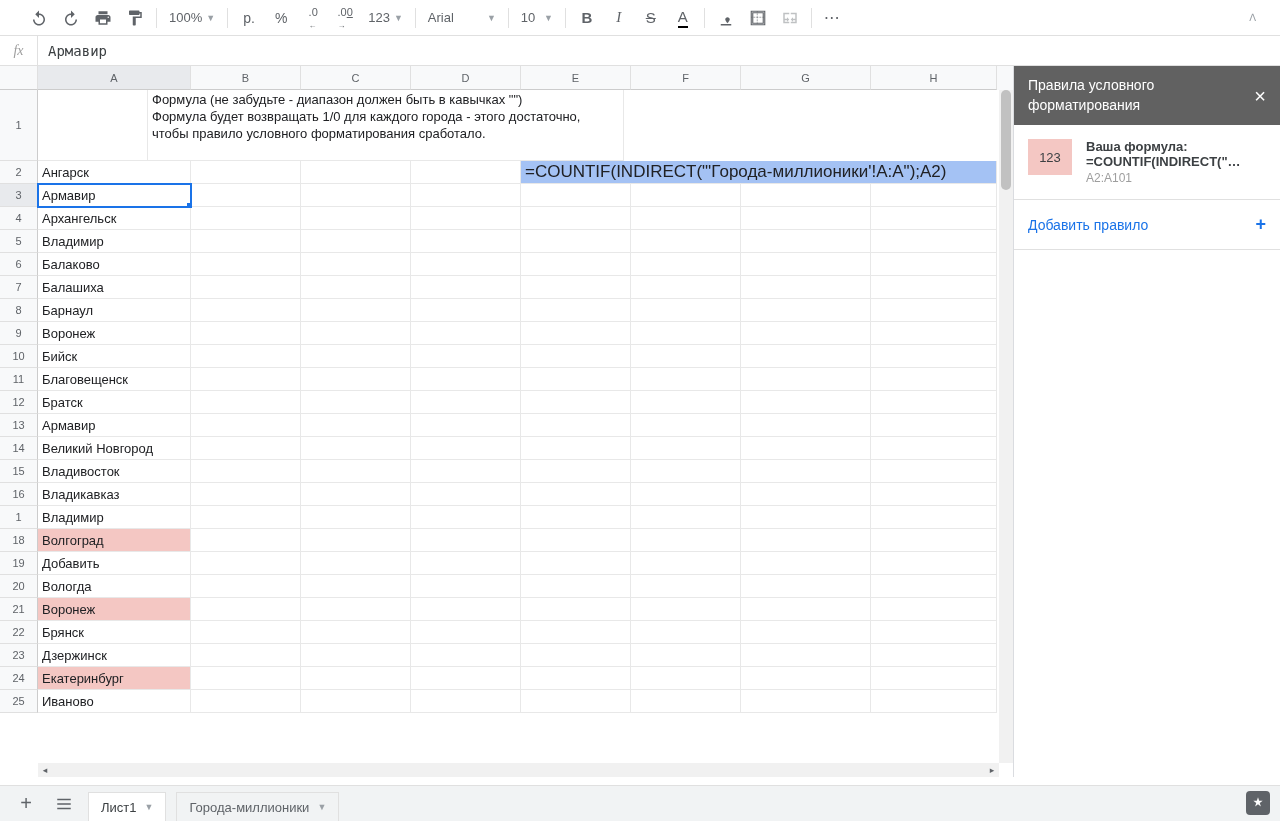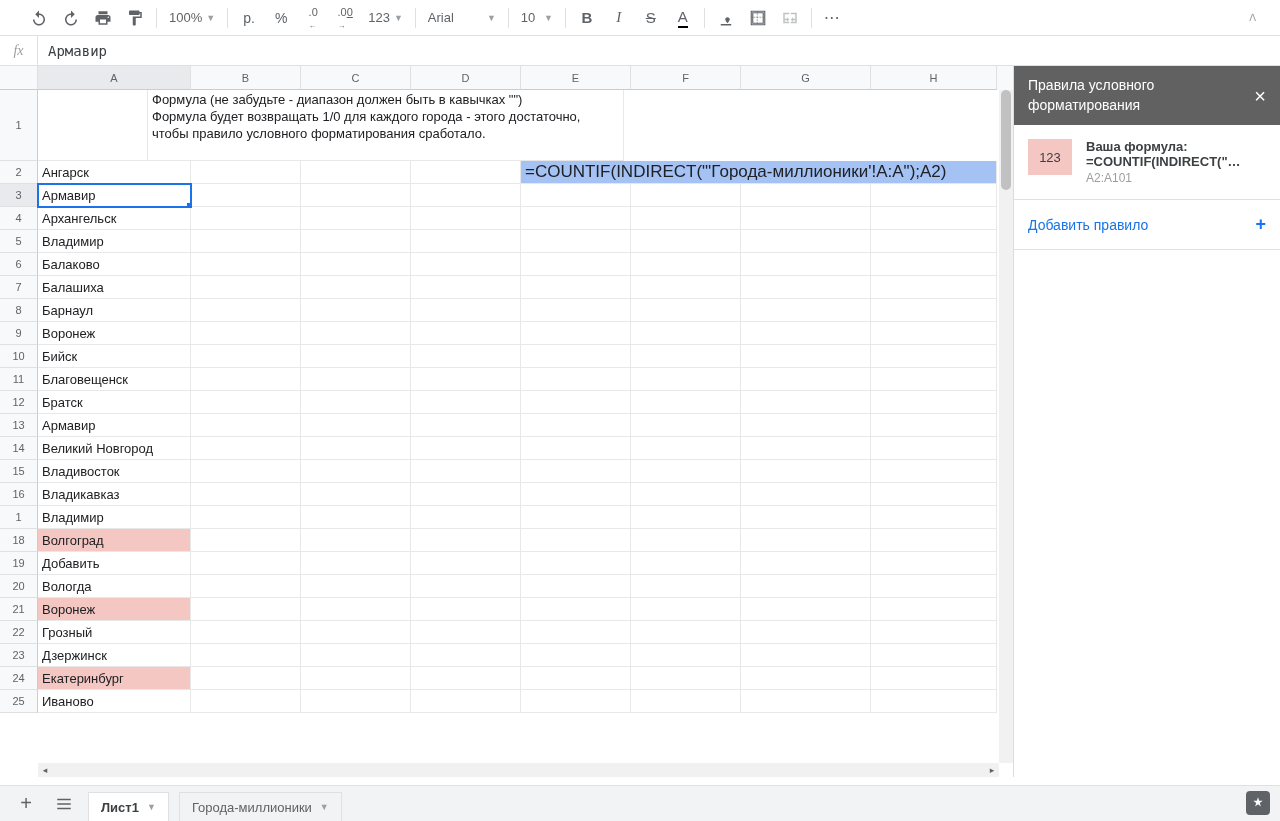--- a/index.html
+++ b/index.html
@@ -51,21 +51,21 @@
 .cell.bg-orange { background: #fad8ae; }
 .cell.bg-blue { background: #a4c2f4; }
 .cell.bg-pink { background: #f4c7c3; }
 .selected-cell { outline: 2px solid #1a73e8; outline-offset: -1px; z-index: 2; position: relative; }
 .sel-handle { position: absolute; right: -3px; bottom: -3px; width: 6px; height: 6px; background: #1a73e8; z-index: 3; }
 
 
 .bottom { position: absolute; bottom: 0; left: 0; right: 0; height: 36px; background: #f1f3f4; border-top: 1px solid #e0e0e0; display: flex; align-items: center; padding: 0 12px; gap: 10px; }
 .bt-btn { width: 28px; height: 28px; display: flex; align-items: center; justify-content: center; color: #5f6368; cursor: pointer; }
 .tab { height: 30px; padding: 0 12px; display: flex; align-items: center; gap: 8px; background: #fff; border-radius: 0; font-size: 13px; color: #3c4043; cursor: pointer; border: 1px solid #e0e0e0; border-bottom: none; margin-top: 6px; }
-.tab.active { font-weight: bold; }
+.tab.active { font-weight: normal; }
 .tab.inactive { background: #f1f3f4; color: #5f6368; }
 .tab .arr { font-size: 9px; color: #9aa0a6; }
 .explore { position: absolute; right: 10px; bottom: 6px; width: 24px; height: 24px; background: #5f6368; border-radius: 4px; display: flex; align-items: center; justify-content: center; color: #fff; cursor: pointer; }
 .chevron-up { font-size: 10px; color: #9aa0a6; margin-left: auto; }
 
 
 .vscroll { position: absolute; right: 0; top: 24px; bottom: 14px; width: 14px; background: #f1f1f1; }
 .vscroll .thumb { position: absolute; left: 2px; right: 2px; top: 0; height: 100px; background: #c1c1c1; border-radius: 5px; }
 .hscroll { position: absolute; left: 38px; right: 14px; bottom: 0; height: 14px; background: #f1f1f1; }
 .hscroll .left, .hscroll .right { position: absolute; top: 0; bottom: 0; width: 14px; font-size: 9px; text-align: center; line-height: 14px; color: #5f6368;}
@@ -393,21 +393,21 @@
           <div class="cell" style="width:110px"></div>
           <div class="cell" style="width:110px"></div>
           <div class="cell" style="width:110px"></div>
           <div class="cell" style="width:110px"></div>
           <div class="cell" style="width:110px"></div>
           <div class="cell" style="width:130px"></div>
           <div class="cell" style="width:126px"></div>
         </div>
         <div class="row">
           <div class="row-h">22</div>
-          <div class="cell" style="width:153px">Грозный</div>
+          <div class="cell" style="width:153px">Брянск</div>
           <div class="cell" style="width:110px"></div>
           <div class="cell" style="width:110px"></div>
           <div class="cell" style="width:110px"></div>
           <div class="cell" style="width:110px"></div>
           <div class="cell" style="width:110px"></div>
           <div class="cell" style="width:130px"></div>
           <div class="cell" style="width:126px"></div>
         </div>
         <div class="row">
           <div class="row-h">23</div>

